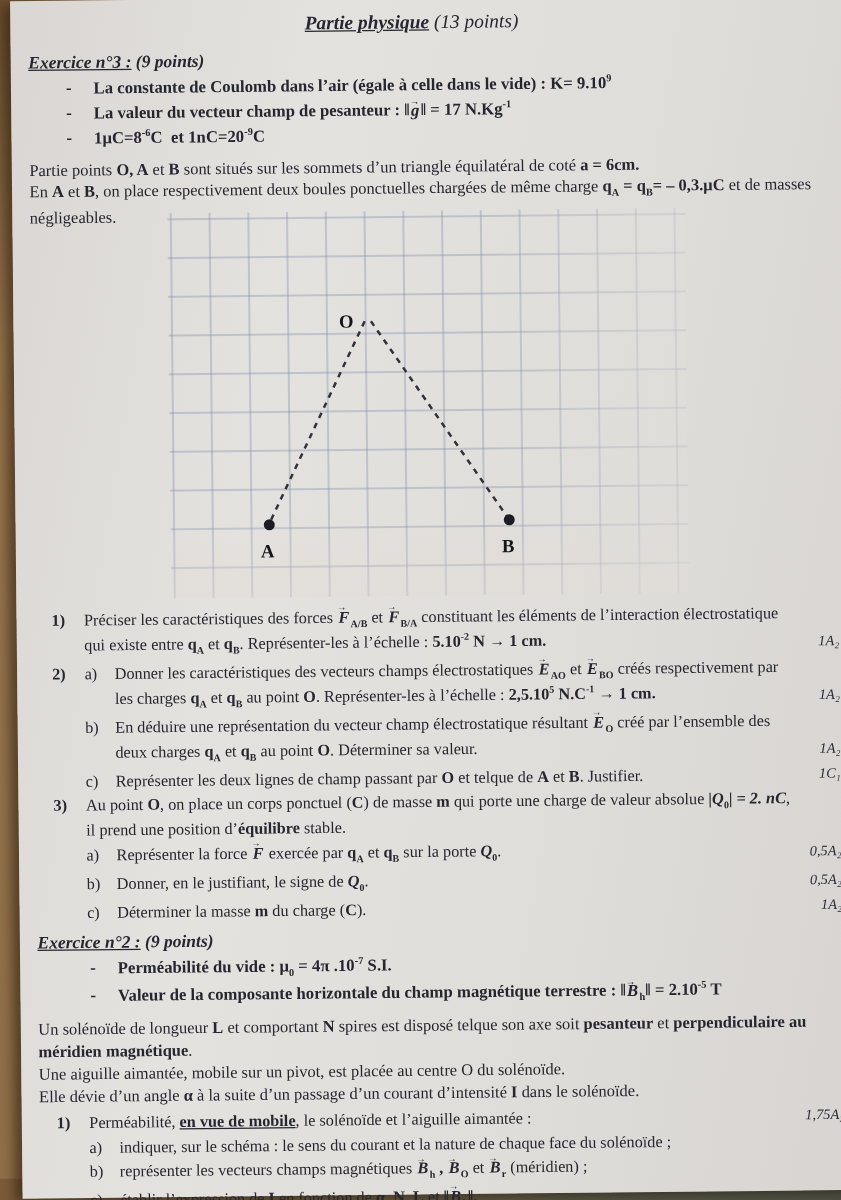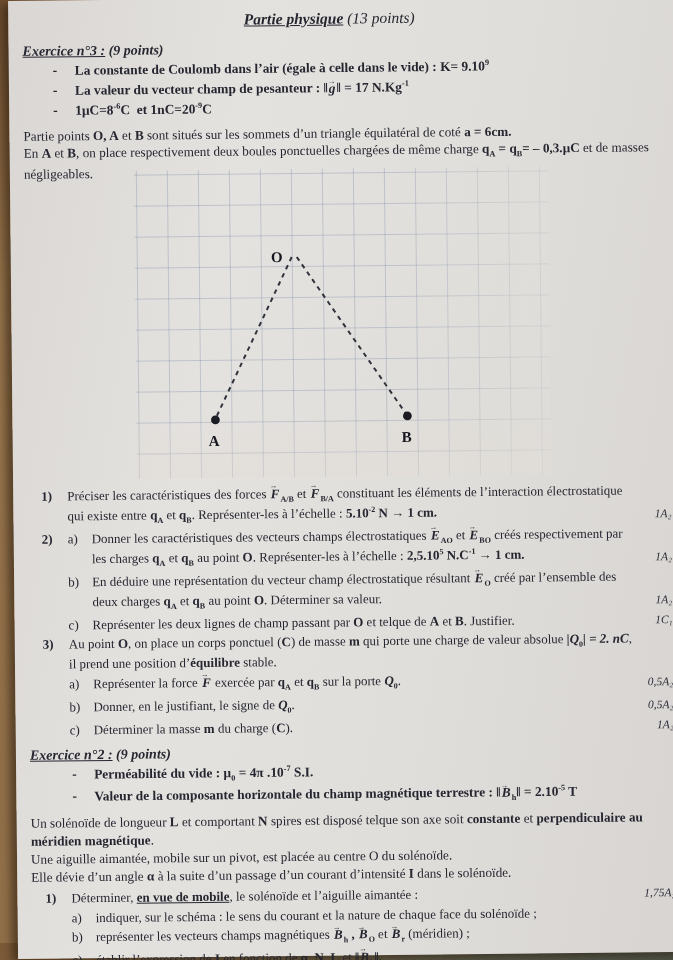--- a/index.html
+++ b/index.html
@@ -150,27 +150,27 @@
 
     <div class="given">
       <span class="dash">-</span>
       <div class="rich"><span class="b">Perméabilité du vide : μ</span><span class="b sub">0</span><span class="b"> = 4π .10</span><span class="b sup">-7</span><span class="b"> S.I.</span></div>
     </div>
     <div class="given">
       <span class="dash">-</span>
       <div class="rich"><span class="b">Valeur de la composante horizontale du champ magnétique terrestre : ‖</span><span class="b i vec">B</span><span class="b sub">h</span><span class="b">‖ = 2.10</span><span class="b sup">-5</span><span class="b"> T</span></div>
     </div>
 
-    <div class="intro rich"><span>Un solénoïde de longueur </span><span class="b">L</span><span> et comportant </span><span class="b">N</span><span> spires est disposé telque son axe soit </span><span class="b">constante</span><span> et </span><span class="b">perpendiculaire au méridien magnétique</span><span>.
+    <div class="intro rich"><span>Un solénoïde de longueur </span><span class="b">L</span><span> et comportant </span><span class="b">N</span><span> spires est disposé telque son axe soit </span><span class="b">pesanteur</span><span> et </span><span class="b">perpendiculaire au méridien magnétique</span><span>.
 Une aiguille aimantée, mobile sur un pivot, est placée au centre O du solénoïde.
 Elle dévie d’un angle </span><span class="b">α</span><span> à la suite d’un passage d’un courant d’intensité </span><span class="b">I</span><span> dans le solénoïde.</span></div>
 
     <div class="qrow">
       <span class="qnum">1)</span>
-      <div class="qtext rich"><span>Déterminer, </span><span class="b u">en vue de mobile</span><span>, le solénoïde et l’aiguille aimantée :</span></div>
+      <div class="qtext rich"><span>Perméabilité, </span><span class="b u">en vue de mobile</span><span>, le solénoïde et l’aiguille aimantée :</span></div>
       <span class="qcode">1,75A₂</span>
     </div>
     <div class="qrow lvl2">
       <span class="qletter">a)</span>
       <div class="qtext rich"><span>indiquer, sur le schéma : le sens du courant et la nature de chaque face du solénoïde ;</span></div>
     </div>
     <div class="qrow lvl2">
       <span class="qletter">b)</span>
       <div class="qtext rich"><span>représenter les vecteurs champs magnétiques </span><span class="b i vec">B</span><span class="b sub">h</span><span class="b"> , </span><span class="b i vec">B</span><span class="b sub">O</span><span> et </span><span class="b i vec">B</span><span class="b sub">r</span><span> (méridien) ;</span></div>
     </div>

